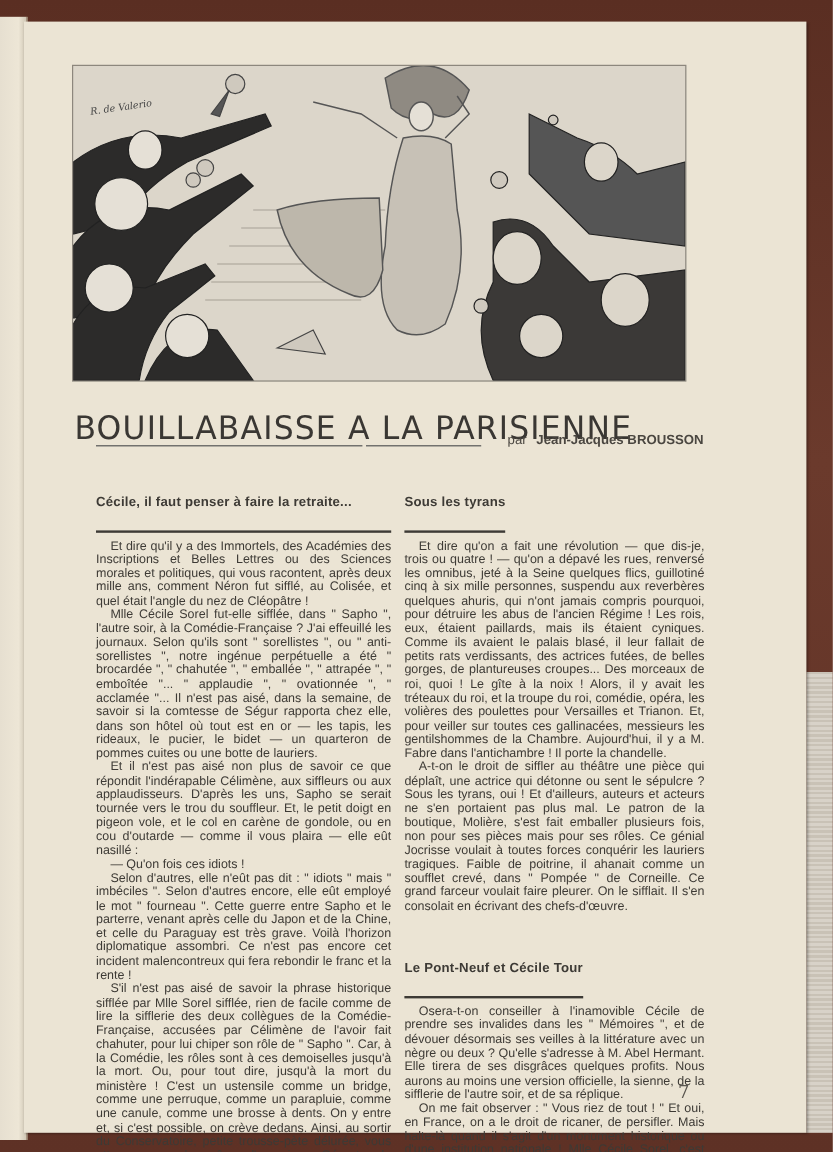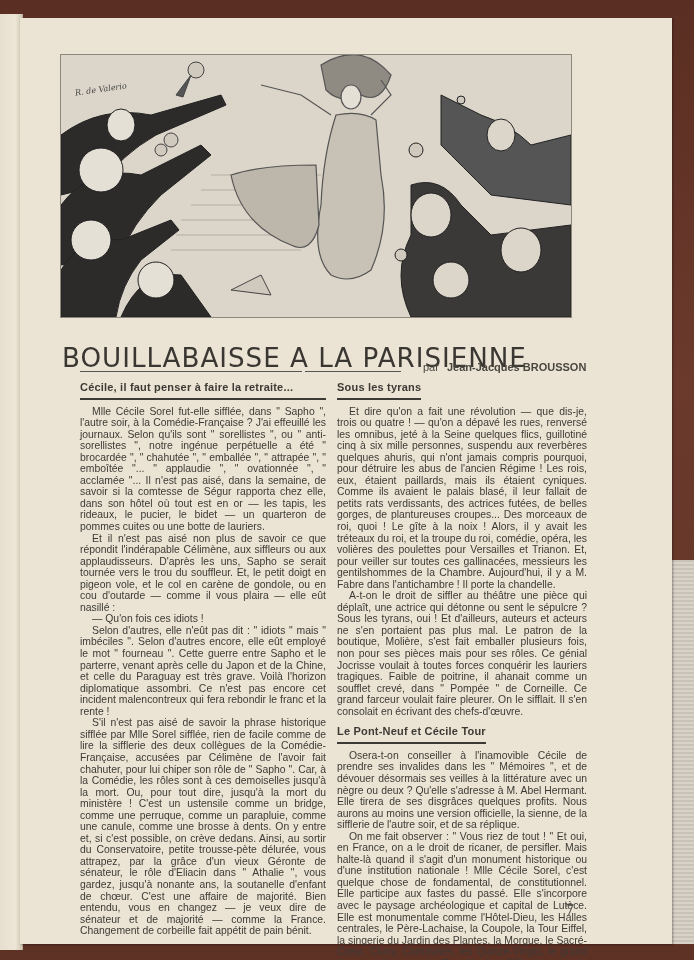--- a/index.html
+++ b/index.html
@@ -22,21 +22,21 @@
     font-family:"DejaVu Sans",sans-serif;font-weight:normal;font-size:27px;
     letter-spacing:1px;color:#3a3733;white-space:nowrap;transform:scaleX(0.97);transform-origin:left;}
   .byline{position:absolute;left:423px;top:361px;font-size:11px;font-weight:bold;color:#4a4640;}
   .byline .by{font-weight:normal;margin-right:5px;}
   .rule{position:absolute;top:371px;height:1px;background:#555;}
   .col{position:absolute;top:382px;font-family:"Liberation Sans",sans-serif;
     font-size:10.4px;line-height:11.55px;color:#3d3a35;text-align:justify;}
   .col-left{left:80px;width:246px;}
   .col-right{left:337px;width:250px;}
   .head{font-weight:bold;font-size:11px;display:inline-block;border-bottom:2px solid #3d3a35;
-    padding-bottom:4px;margin-bottom:6px;letter-spacing:.2px;}
+    padding-bottom:16px;margin-bottom:6px;letter-spacing:.2px;margin-top:32px;}
   .col-left .head{width:246px;}
   p{margin:0;text-indent:12px;}
   .spacer{height:9px;}
   .page-number{position:absolute;left:565px;top:901px;font-family:"DejaVu Serif",serif;
     font-size:15px;color:#5a5650;}
 </style>
 </head>
 <body>
 
 <div class="left-page"></div>
@@ -104,20 +104,21 @@
 <h1 class="title">BOUILLABAISSE A LA PARISIENNE</h1>
 <div class="rule" style="left:80px;width:222px;"></div>
 <div class="rule" style="left:305px;width:96px;"></div>
 <div class="byline">
   <span class="by">par</span>
   <span>Jean-Jacques BROUSSON</span>
 </div>
 
 <div class="col col-left">
   <div class="head">Cécile, il faut penser à faire la retraite...</div>
+  <p>Et dire qu'il y a des Immortels, des Académies des Inscriptions et Belles Lettres ou des Sciences morales et politiques, qui vous racontent, après deux mille ans, comment Néron fut sifflé, au Colisée, et quel était l'angle du nez de Cléopâtre !</p>
   <p>Mlle Cécile Sorel fut-elle sifflée, dans " Sapho ", l'autre soir, à la Comédie-Française ? J'ai effeuillé les journaux. Selon qu'ils sont " sorellistes ", ou " anti-sorellistes ", notre ingénue perpétuelle a été " brocardée ", " chahutée ", " emballée ", " attrapée ", " emboîtée "... " applaudie ", " ovationnée ", " acclamée "... Il n'est pas aisé, dans la semaine, de savoir si la comtesse de Ségur rapporta chez elle, dans son hôtel où tout est en or — les tapis, les rideaux, le pucier, le bidet — un quarteron de pommes cuites ou une botte de lauriers.</p>
   <p>Et il n'est pas aisé non plus de savoir ce que répondit l'indérapable Célimène, aux siffleurs ou aux applaudisseurs. D'après les uns, Sapho se serait tournée vers le trou du souffleur. Et, le petit doigt en pigeon vole, et le col en carène de gondole, ou en cou d'outarde — comme il vous plaira — elle eût nasillé :</p>
   <p>— Qu'on fois ces idiots !</p>
   <p>Selon d'autres, elle n'eût pas dit : " idiots " mais " imbéciles ". Selon d'autres encore, elle eût employé le mot " fourneau ". Cette guerre entre Sapho et le parterre, venant après celle du Japon et de la Chine, et celle du Paraguay est très grave. Voilà l'horizon diplomatique assombri. Ce n'est pas encore cet incident malencontreux qui fera rebondir le franc et la rente !</p>
   <p>S'il n'est pas aisé de savoir la phrase historique sifflée par Mlle Sorel sifflée, rien de facile comme de lire la sifflerie des deux collègues de la Comédie-Française, accusées par Célimène de l'avoir fait chahuter, pour lui chiper son rôle de " Sapho ". Car, à la Comédie, les rôles sont à ces demoiselles jusqu'à la mort. Ou, pour tout dire, jusqu'à la mort du ministère ! C'est un ustensile comme un bridge, comme une perruque, comme un parapluie, comme une canule, comme une brosse à dents. On y entre et, si c'est possible, on crève dedans. Ainsi, au sortir du Conservatoire, petite trousse-pète délurée, vous attrapez, par la grâce d'un vieux Géronte de sénateur, le rôle d'Eliacin dans " Athalie ", vous gardez, jusqu'à nonante ans, la soutanelle d'enfant de chœur. C'est une affaire de majorité. Bien entendu, vous en changez — je veux dire de sénateur et de majorité — comme la France. Changement de corbeille fait appétit de pain bénit.</p>
 </div>
 
 <div class="col col-right">
   <div class="head">Sous les tyrans</div>
   <p>Et dire qu'on a fait une révolution — que dis-je, trois ou quatre ! — qu'on a dépavé les rues, renversé les omnibus, jeté à la Seine quelques flics, guillotiné cinq à six mille personnes, suspendu aux reverbères quelques ahuris, qui n'ont jamais compris pourquoi, pour détruire les abus de l'ancien Régime ! Les rois, eux, étaient paillards, mais ils étaient cyniques. Comme ils avaient le palais blasé, il leur fallait de petits rats verdissants, des actrices futées, de belles gorges, de plantureuses croupes... Des morceaux de roi, quoi ! Le gîte à la noix ! Alors, il y avait les tréteaux du roi, et la troupe du roi, comédie, opéra, les volières des poulettes pour Versailles et Trianon. Et, pour veiller sur toutes ces gallinacées, messieurs les gentilshommes de la Chambre. Aujourd'hui, il y a M. Fabre dans l'antichambre ! Il porte la chandelle.</p>

